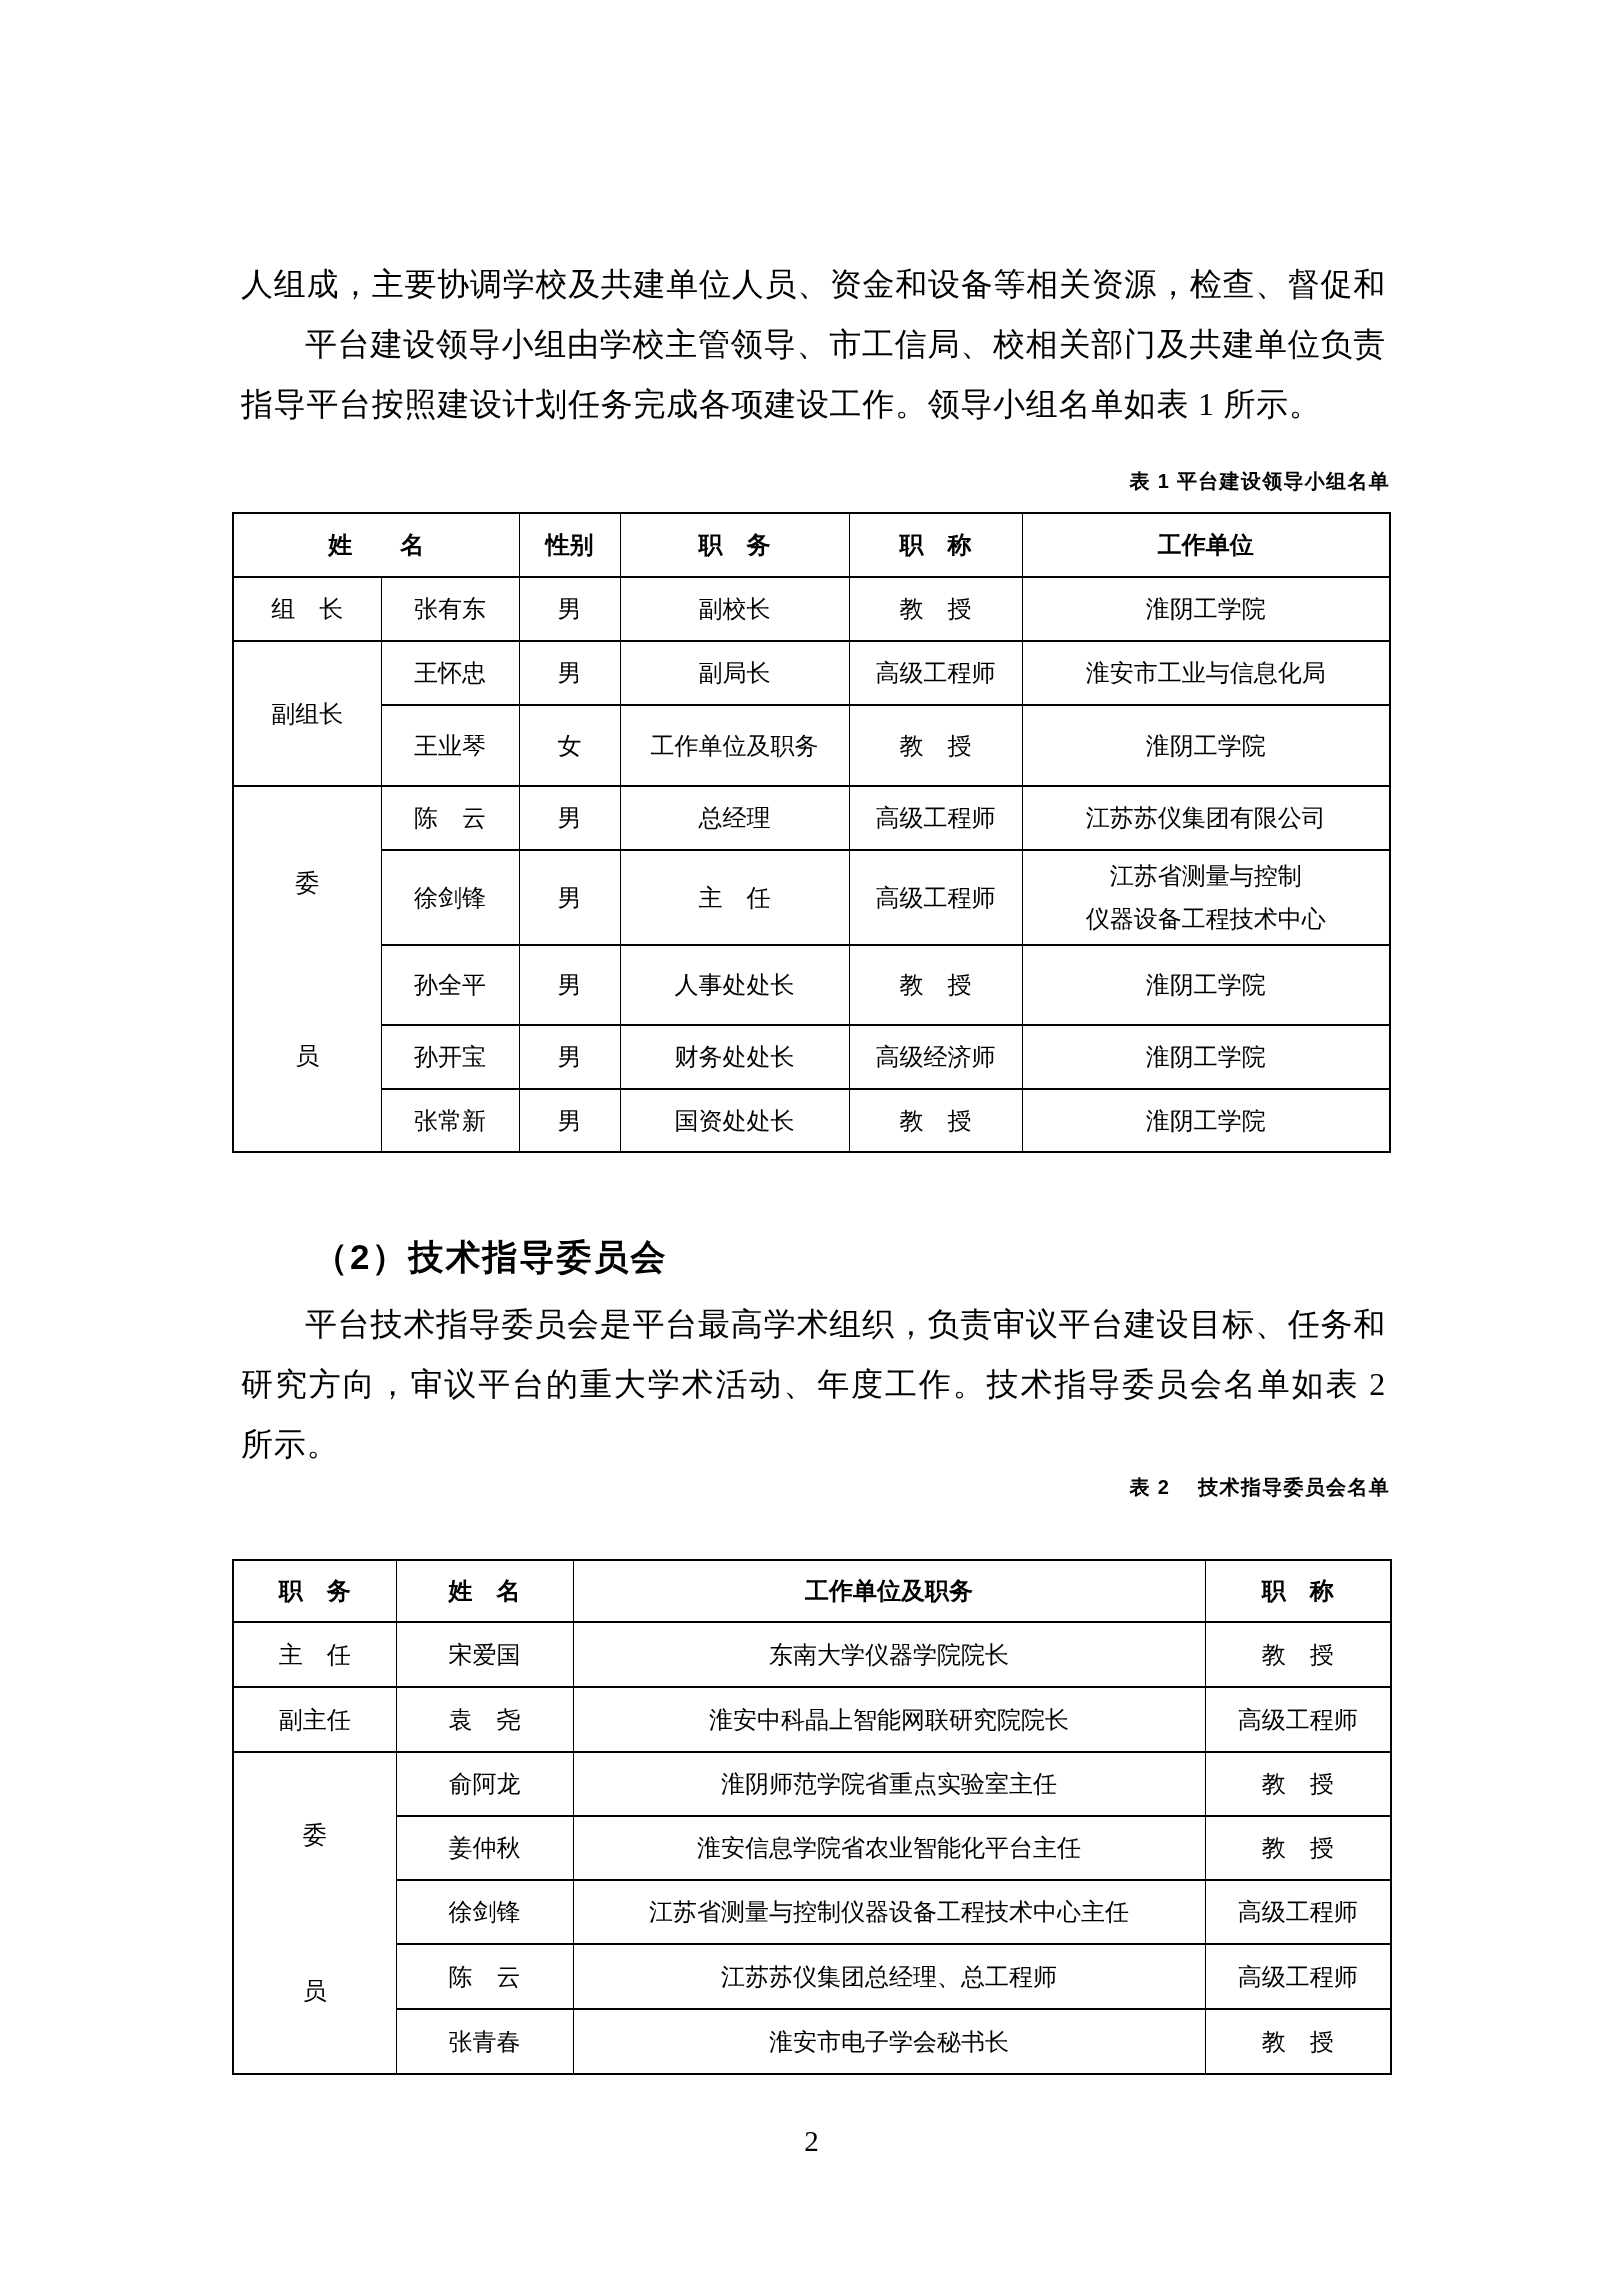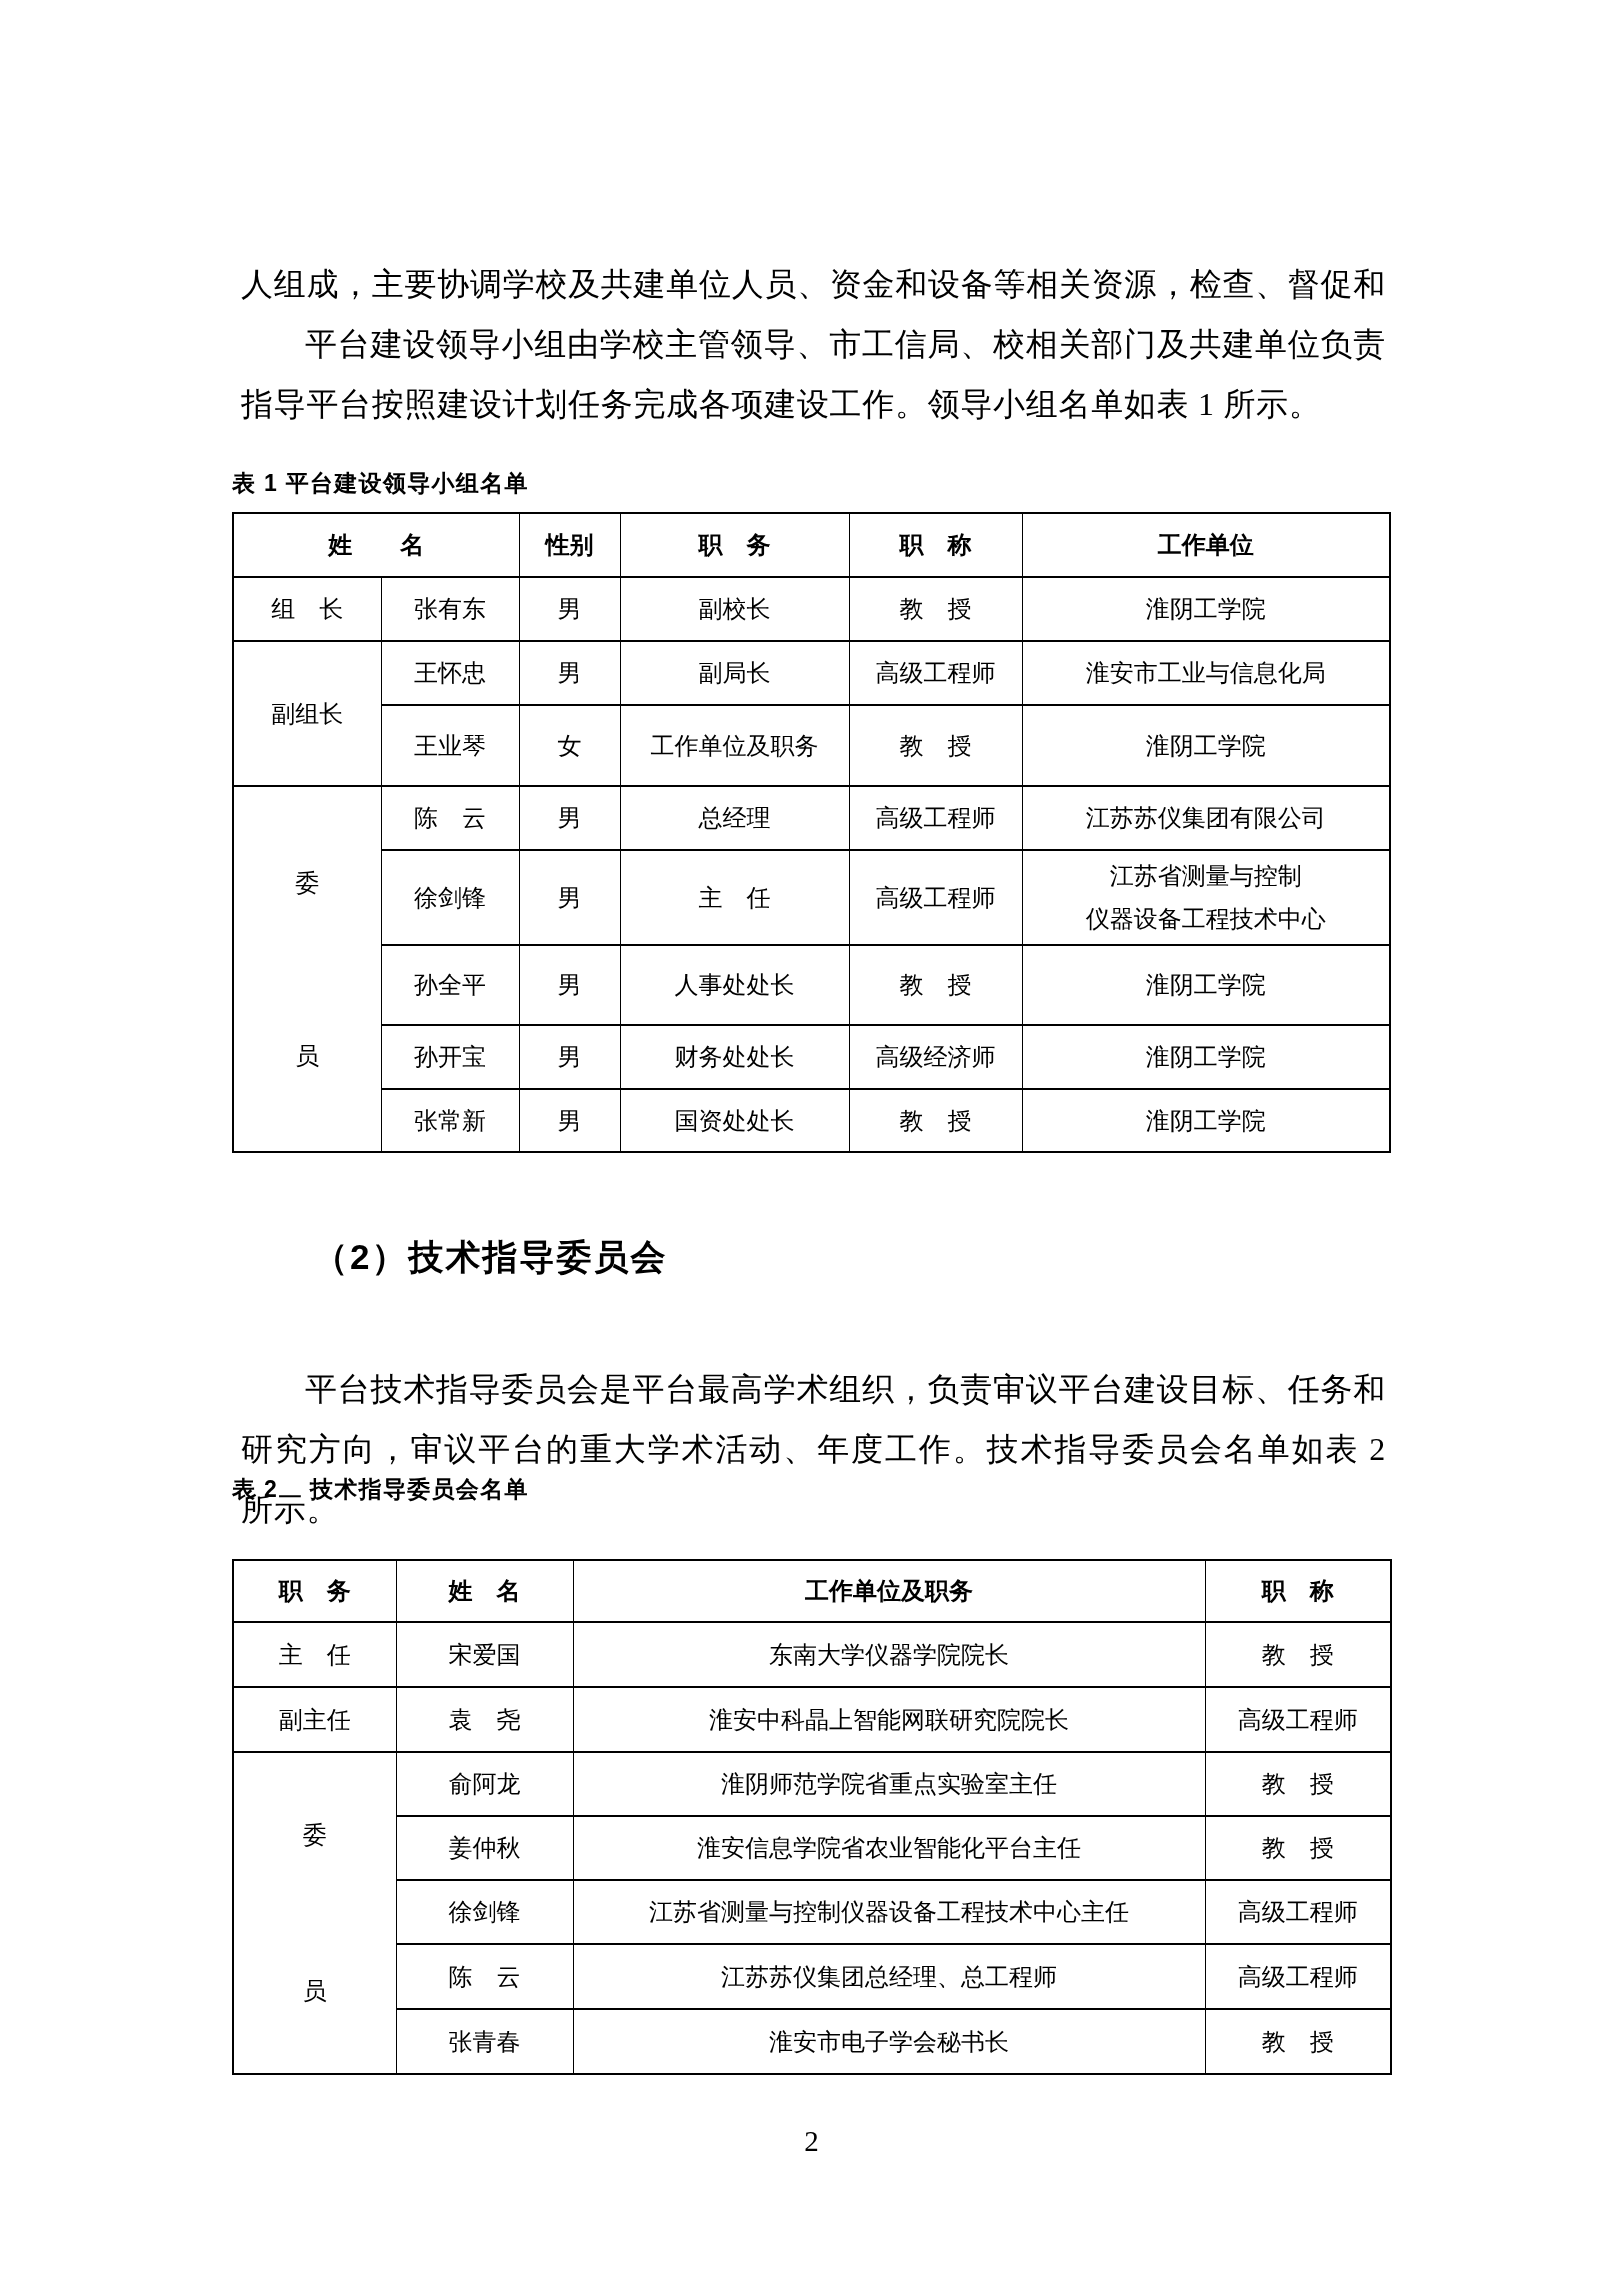--- a/index.html
+++ b/index.html
@@ -24,31 +24,31 @@
   }
   .sec-heading.second{top:1234px;}
   
   .para{
     left:241px;width:1145px;
     font-size:32px;
     letter-spacing:0.7px;
     line-height:60px;
   }
   .para.first{top:254px;}
-  .para.second{top:1359px;}
+  .para.second{top:1294px;}
   .pline{width:100%;}
   .pline.fill{text-align:justify;text-align-last:justify;}
   .pline.indent{padding-left:64px;box-sizing:border-box;}
   
   .tbl-caption{
     left:232px;width:1158px;
-    text-align:left;
+    text-align:right;
     font-family:"Liberation Sans","DejaVu Sans",sans-serif;
     font-weight:bold;
-    font-size:23px;
+    font-size:20px;
     letter-spacing:1.3px;
   }
   .tbl-caption.c1{top:468px;}
   .tbl-caption.c2{top:1474px;}
   
   table.doc{
     border-collapse:collapse;
     table-layout:fixed;
     width:1158px;
     font-size:24px;

